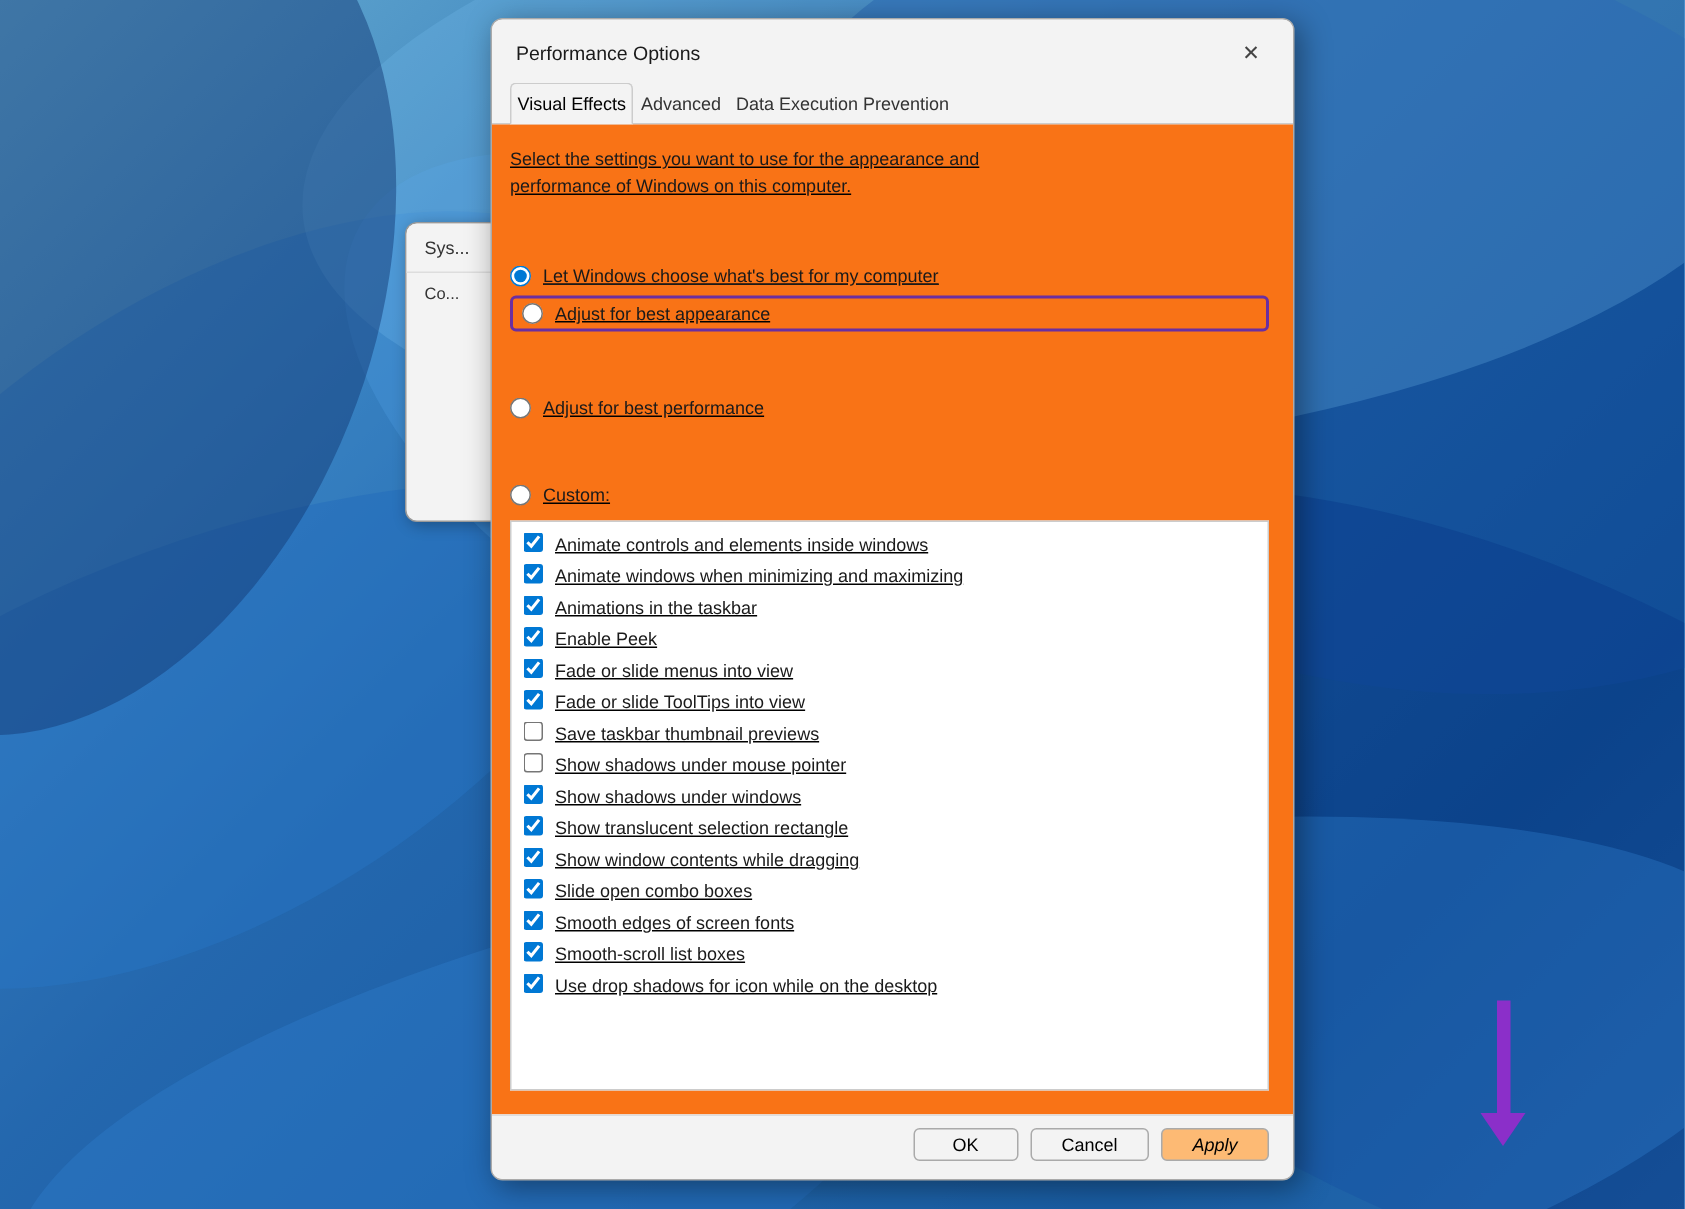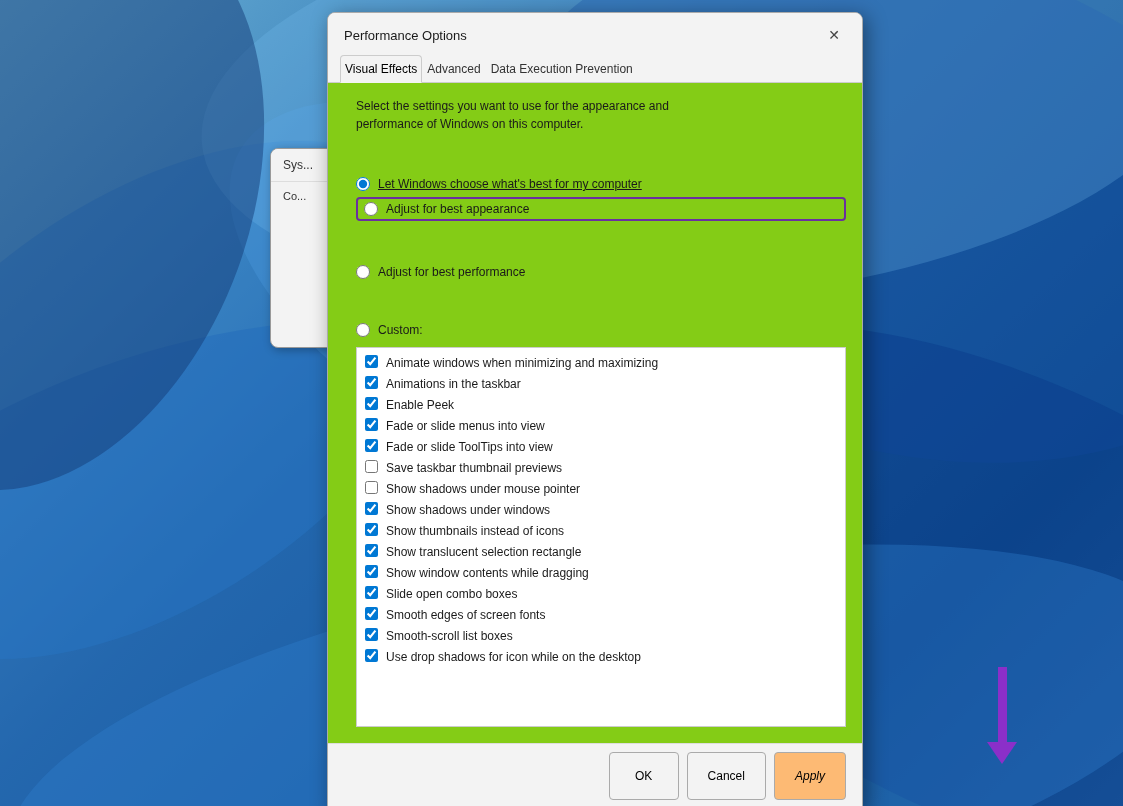--- a/index.html
+++ b/index.html
@@ -116,22 +116,23 @@
       border-radius: 4px 4px 0 0;
     }
     .tab.active {
       background: #f3f3f3;
       border-color: #ccc #ccc #f3f3f3 #ccc;
       color: #000;
     }
 
     
     .dialog-content {
-      padding: 14px 16px 8px 28px;
-      background: #84cc16;
+      padding: 14px 16px 8px 12px;
+      background: #f97316;
+      text-decoration: underline;
     }
 
     .desc-text {
       font-size: 12px;
       color: #1a1a1a;
       line-height: 1.5;
       margin-bottom: 14px;
     }
 
     
@@ -205,21 +206,21 @@
     
     .dialog-buttons {
       display: flex;
       justify-content: flex-end;
       padding: 8px 16px 12px 16px;
       gap: 8px;
       background: #f3f3f3;
       border-top: 1px solid #ddd;
     }
     .btn {
-      padding: 16px 20px;
+      padding: 3px 20px;
       font-size: 12px;
       border: 1px solid #aaa;
       border-radius: 4px;
       background: #f3f3f3;
       cursor: pointer;
       min-width: 70px;
       text-align: center;
     }
     .btn-apply {
       background: #fdba74;
@@ -312,20 +313,24 @@
 
       <div class="radio-item">
         <input type="radio" class="radio-input" name="perf" style="">
         <span class="radio-label">Custom:</span>
       </div>
 
     </div>
 
     <div class="checkbox-list" id="checkbox-list">
 
+    <div class="checkbox-item">
+          <input type="checkbox" class="checkbox-input" checked="" style="">
+          <span class="checkbox-label">Animate controls and elements inside windows</span>
+        </div>
         <div class="checkbox-item">
           <input type="checkbox" class="checkbox-input" checked="" style="">
           <span class="checkbox-label">Animate windows when minimizing and maximizing</span>
         </div>
         <div class="checkbox-item">
           <input type="checkbox" class="checkbox-input" checked="" style="">
           <span class="checkbox-label">Animations in the taskbar</span>
         </div>
         <div class="checkbox-item">
           <input type="checkbox" class="checkbox-input" checked="" style="">
@@ -343,24 +348,20 @@
           <input type="checkbox" class="checkbox-input" style="">
           <span class="checkbox-label">Save taskbar thumbnail previews</span>
         </div>
         <div class="checkbox-item">
           <input type="checkbox" class="checkbox-input" style="">
           <span class="checkbox-label">Show shadows under mouse pointer</span>
         </div>
         <div class="checkbox-item">
           <input type="checkbox" class="checkbox-input" checked="" style="">
           <span class="checkbox-label">Show shadows under windows</span>
-        </div>
-        <div class="checkbox-item">
-          <input type="checkbox" class="checkbox-input" checked="" style="">
-          <span class="checkbox-label">Show thumbnails instead of icons</span>
         </div>
         <div class="checkbox-item">
           <input type="checkbox" class="checkbox-input" checked="" style="">
           <span class="checkbox-label">Show translucent selection rectangle</span>
         </div>
         <div class="checkbox-item">
           <input type="checkbox" class="checkbox-input" checked="" style="">
           <span class="checkbox-label">Show window contents while dragging</span>
         </div>
         <div class="checkbox-item">

